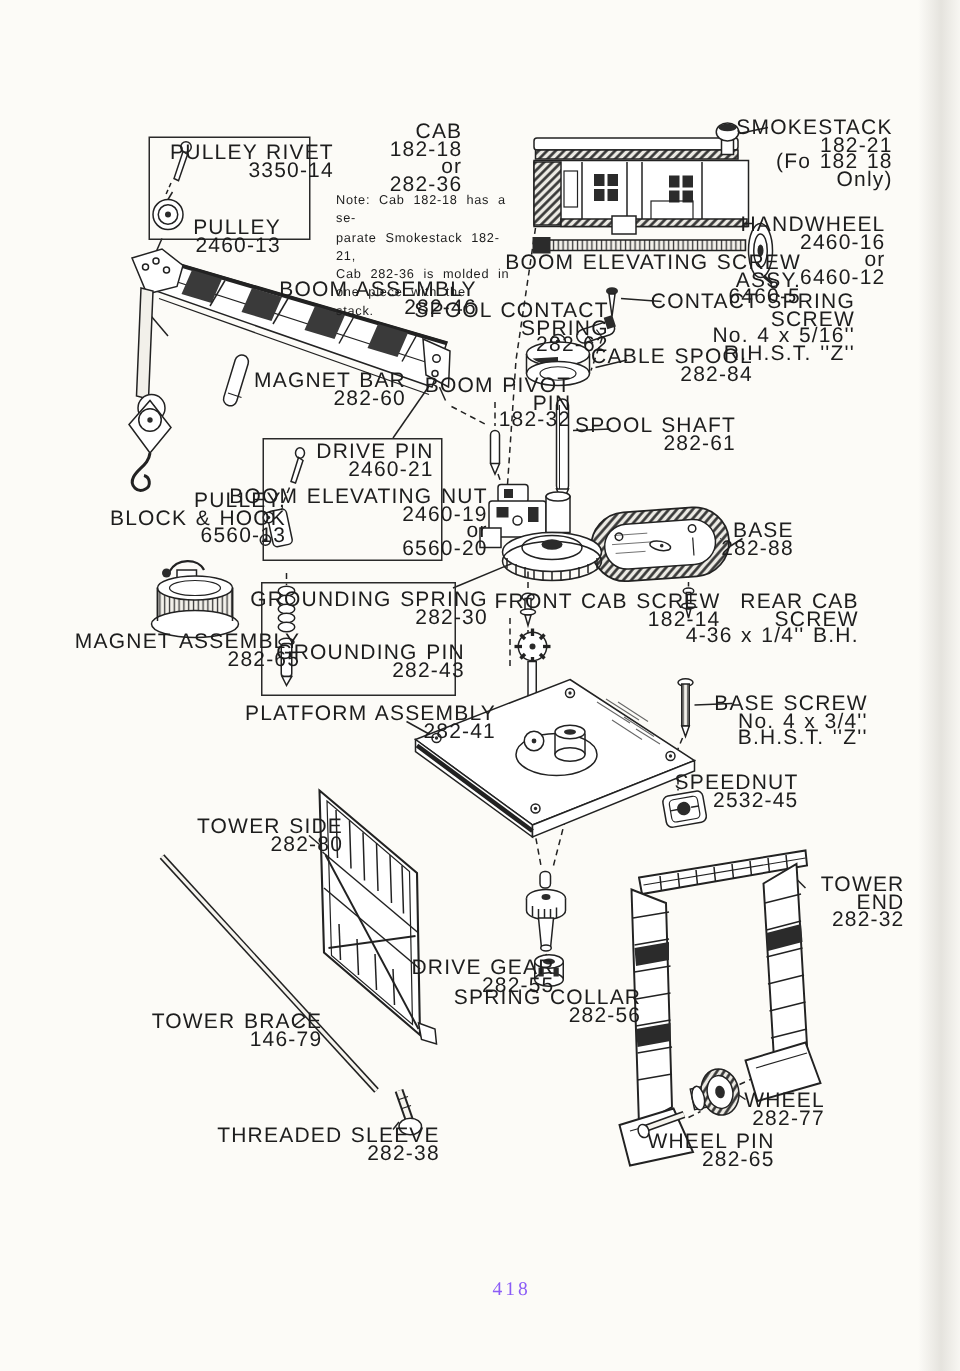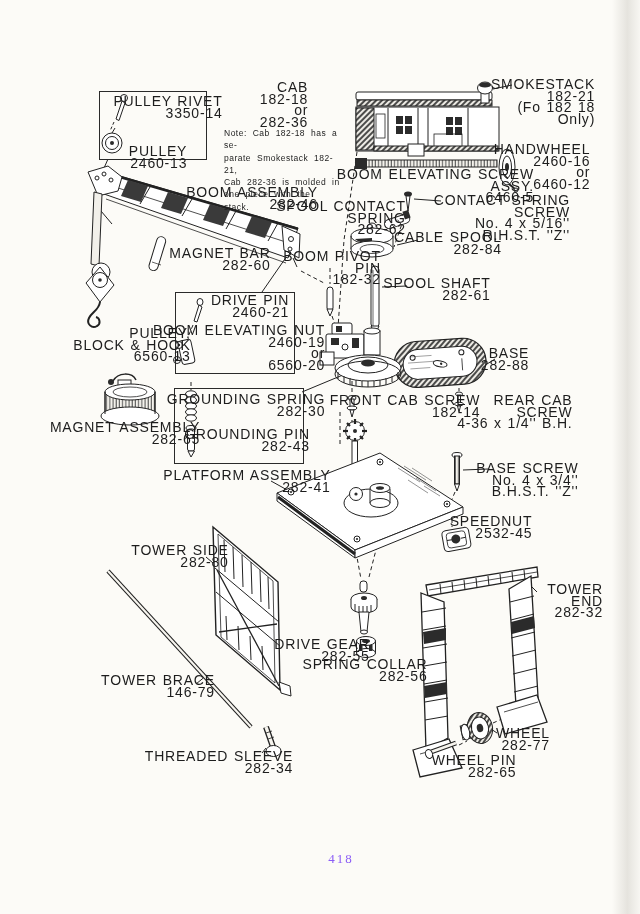--- a/index.html
+++ b/index.html
@@ -519,21 +519,21 @@
 282-80</div>
   <div class="cl" style="left:322px;top:592px;margin-top:47px;">DRIVE GEAR
 282-55</div>
   <div class="cl" style="left:365px;top:659px;">SPRING COLLAR
 282-56</div>
   <div class="cl" style="left:566px;top:584px;">TOWER END
 282-32</div>
   <div class="cl" style="left:158px;top:675px;">TOWER BRACE
 146-79</div>
   <div class="cl" style="left:219px;top:751px;">THREADED SLEEVE
-282-34</div>
+282-38</div>
   <div class="cl" style="left:494px;top:728px;margin-left:29px;">WHEEL
 282-77</div>
   <div class="cl" style="left:474px;top:755px;">WHEEL PIN
 282-65</div>
 
   <div class="pageno" style="left:341px;top:851px;">418</div>
 
   <div class="gutter"></div>
 </div>
 

